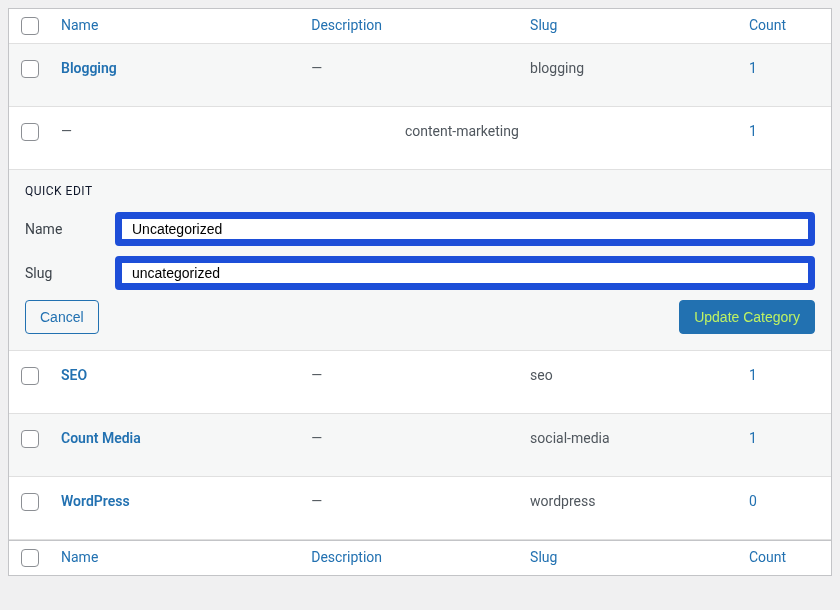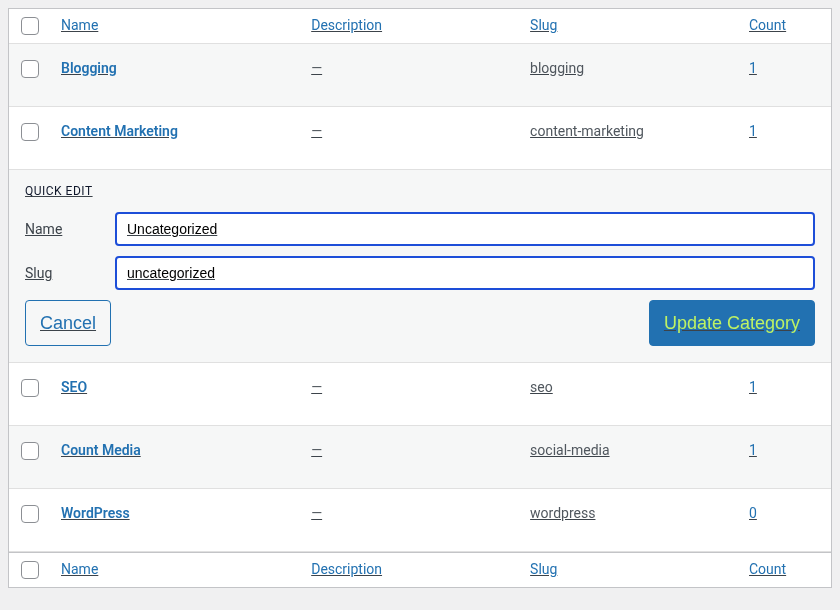--- a/index.html
+++ b/index.html
@@ -6,21 +6,20 @@
     body {
       font-family: -apple-system, BlinkMacSystemFont, "Segoe UI", Roboto, sans-serif;
       background: #f0f0f1;
       padding: 8px;
       font-size: 14px;
       color: #3c434a;
     }
     .table-wrapper {
       background: #fff;
       border: 1px solid #c3c4c7;
-      text-decoration: underline;
     }
     .row {
       display: flex;
       align-items: flex-start;
       border-bottom: 1px solid #e0e0e0;
     }
     .row.header, .row.footer {
       background: #fff;
       padding: 8px 12px;
     }
@@ -95,35 +94,35 @@
     }
     .qe-label {
       width: 90px;
       flex: 0 0 90px;
       color: #3c434a;
     }
     .qe-input {
       flex: 1;
       height: 34px;
       padding: 4px 10px;
-      border: 2px solid #1d4ed8;
+      border: 7px solid #1d4ed8;
       border-radius: 4px;
       font-size: 14px;
       background: #fff;
     }
     .qe-actions {
       display: flex;
       justify-content: space-between;
       margin-top: 10px;
     }
     .btn {
-      height: 46px;
+      height: 34px;
       padding: 0 14px;
       border-radius: 4px;
-      font-size: 18px;
+      font-size: 14px;
       cursor: pointer;
       display: inline-flex;
       align-items: center;
     }
     .btn-cancel {
       background: #f6f7f7;
       border: 1px solid #2271b1;
       color: #2271b1;
     }
     .btn-primary {
@@ -158,21 +157,20 @@
     <div class="col-name"><span class="name-link">Blogging</span></div>
     <div class="col-desc"><span>—</span></div>
     <div class="col-slug"><span>blogging</span></div>
     <div class="col-count"><a>1</a></div>
   </div>
 
   <div class="row data">
     <div class="col-check">
         <input type="checkbox" style="">
       </div>
-    <div class="col-name"><span class="name-link">Content Marketing</span></div>
     <div class="col-desc"><span>—</span></div>
     <div class="col-slug"><span>content-marketing</span></div>
     <div class="col-count"><a>1</a></div>
   </div>
 
   <div class="quick-edit">
     <div class="qe-title">QUICK EDIT</div>
     <div class="qe-row">
       <div class="qe-label">Name</div>
       <input class="qe-input" type="text" value="Uncategorized" style="">

